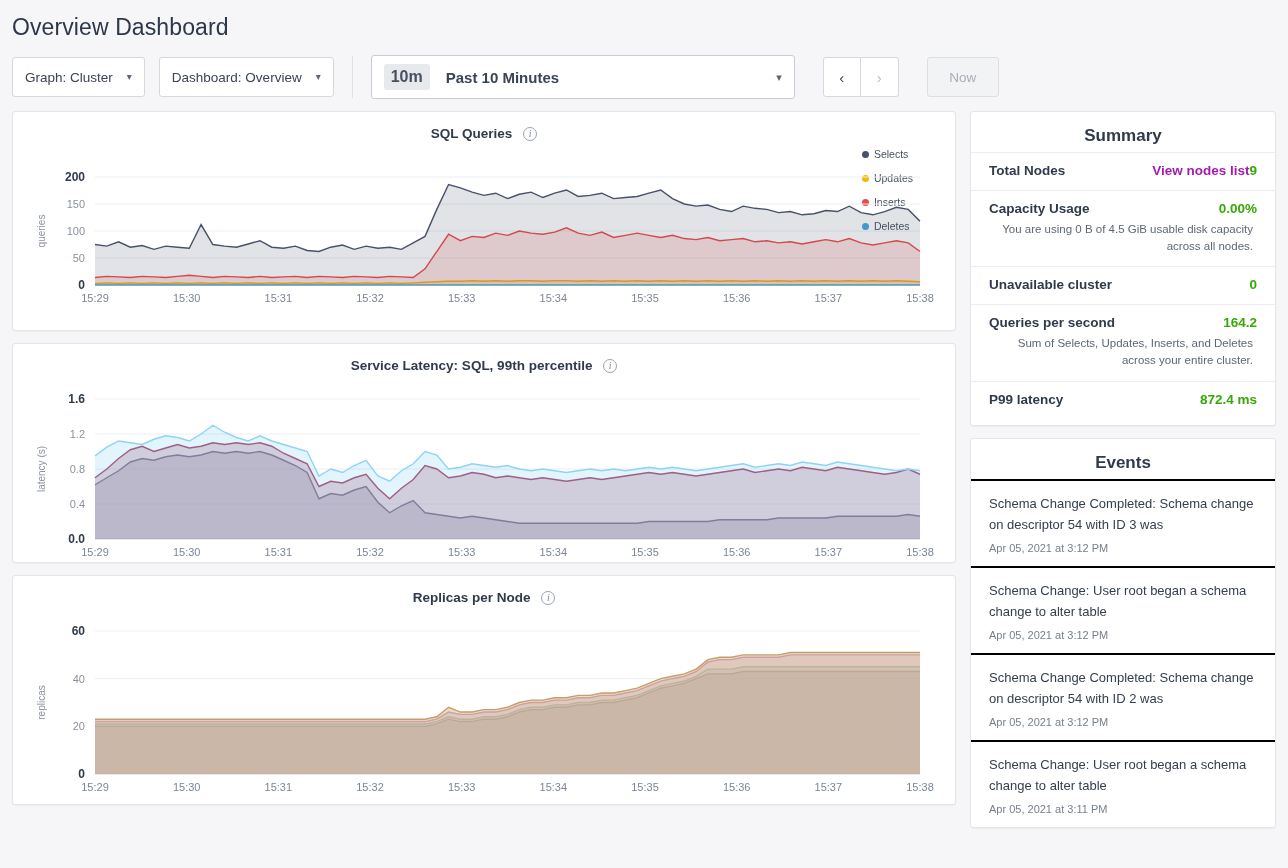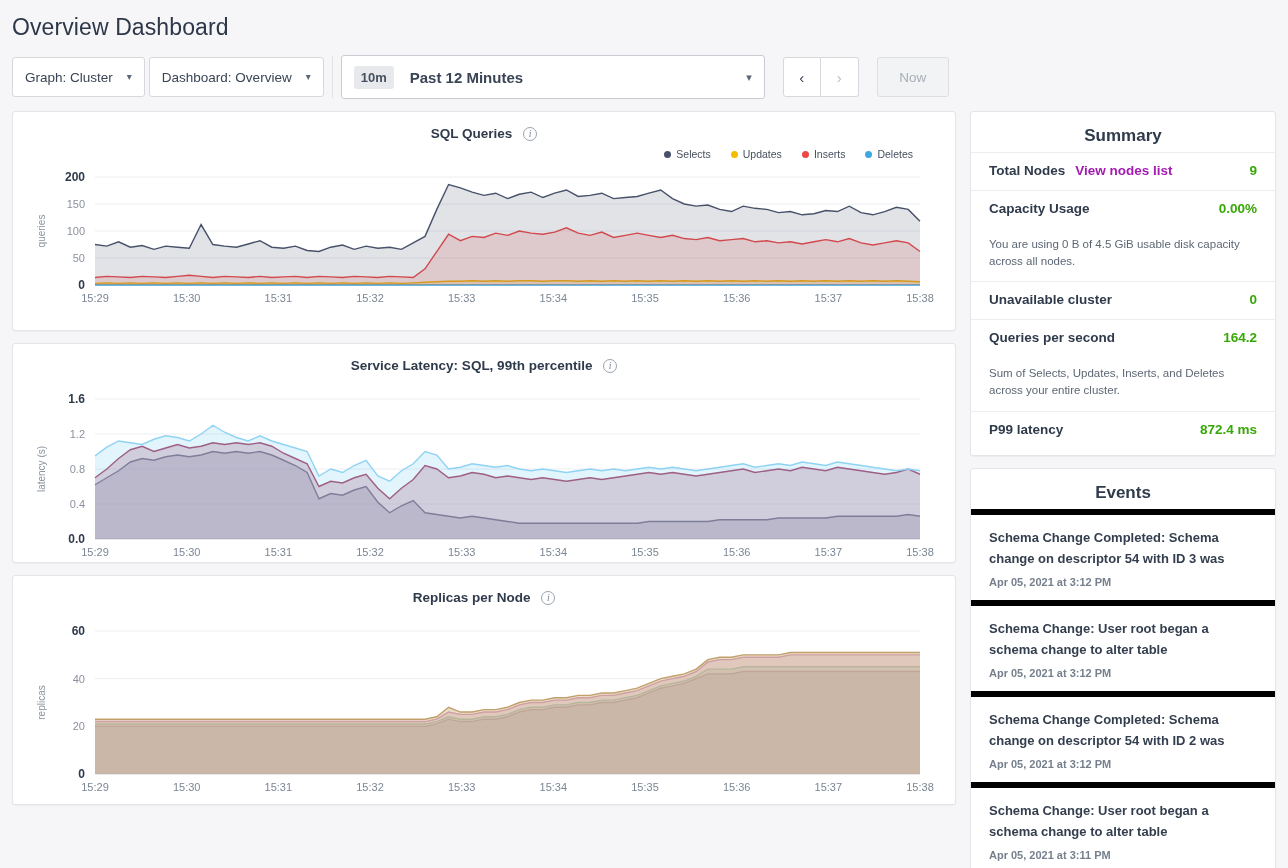--- a/index.html
+++ b/index.html
@@ -20,21 +20,21 @@
     color: #2d3748;
     padding: 14px 12px 0 12px;
     letter-spacing: .1px;
   }
 
   
   .toolbar {
     display: flex;
     align-items: center;
     padding: 14px 12px 12px 12px;
-    gap: 4px;
+    gap: 14px;
   }
   .dropdown {
     height: 40px;
     border: 1px solid #d6d8dc;
     background: #fff;
     border-radius: 3px;
     display: flex;
     align-items: center;
     padding: 0 12px;
     font-size: 13.5px;
@@ -61,21 +61,21 @@
     background: #fff;
     border-radius: 3px;
     display: flex;
     align-items: center;
     padding: 0 12px;
     cursor: pointer;
   }
   .pill {
     background: #e7e9ed;
     border-radius: 3px;
-    font-size: 13px;
+    font-size: 16px;
     font-weight: 700;
     color: #46505f;
     padding: 4px 7px;
     margin-right: 16px;
   }
   .timepicker .label {
     font-size: 15px;
     font-weight: 700;
     color: #394455;
     flex: 1;
@@ -140,23 +140,24 @@
     font-weight: 400;
     font-style: italic;
     font-family: "Liberation Serif", serif;
     margin-left: 7px;
     vertical-align: 1px;
     cursor: pointer;
   }
   .legend {
     position: absolute;
     right: 42px; top: 36px;
-    display: flex; gap: 20px;
+    display: flex; gap: 12px;
     font-size: 10.5px;
     color: #46505f;
+    flex-direction: column;
   }
   .legend .item { display: flex; align-items: center; gap: 5px; }
   .legend .dot { width: 7px; height: 7px; border-radius: 50%; display: inline-block; }
 
   .plot { position: relative; width: 100%; }
   .plot svg { display: block; }
 
   
   .summary-title, .events-title {
     text-align: center;
@@ -173,30 +174,29 @@
   .sum-head {
     display: flex; align-items: baseline; justify-content: space-between;
   }
   .sum-label { font-size: 13.5px; font-weight: 700; color: #2f3a4b; }
   .sum-value { font-size: 13.5px; font-weight: 700; color: #37a806; }
   .sum-link {
     color: #a21caf; font-size: 13.5px; font-weight: 700;
     margin-left: 10px; cursor: pointer; flex: 1;
   }
   .sum-desc {
-    font-size: 11.5px; color: #5d6774; line-height: 1.45; margin-top: 20px;
+    font-size: 11.5px; color: #5d6774; line-height: 1.45; margin-top: 5px;
     padding-right: 4px;
   }
-  .sum-pad { padding-bottom: 12px; }
+  .sum-pad { padding-bottom: 12px; text-align: right; }
 
   
   .event {
     padding: 12px 18px 12px 18px;
-    border-top: 6px solid #000000;
-    font-weight: bold;
+    border-top: 2px solid #000000;
   }
   .event:first-of-type { border-top: none; }
   .event .etext { font-size: 13px; color: #333e4e; line-height: 1.62; }
   .event .etime { font-size: 11px; color: #76808d; margin-top: 7px; }
 </style>
 </head>
 <body>
 
 <div class="page">
 
@@ -207,21 +207,21 @@
       <span>Graph: Cluster</span>
       <span class="caret">▾</span>
     </div>
     <div class="dropdown">
       <span>Dashboard: Overview</span>
       <span class="caret">▾</span>
     </div>
     <div class="divider-v"></div>
     <div class="timepicker">
       <span class="pill">10m</span>
-      <span class="label">Past 12 Minutes</span>
+      <span class="label">Past 10 Minutes</span>
       <span class="caret">▾</span>
     </div>
     <div class="navbtns">
       <div class="navbtn left">‹</div>
       <div class="navbtn right">›</div>
     </div>
     <div class="nowbtn">Now</div>
   </div>
 
   <div class="body-wrap">

